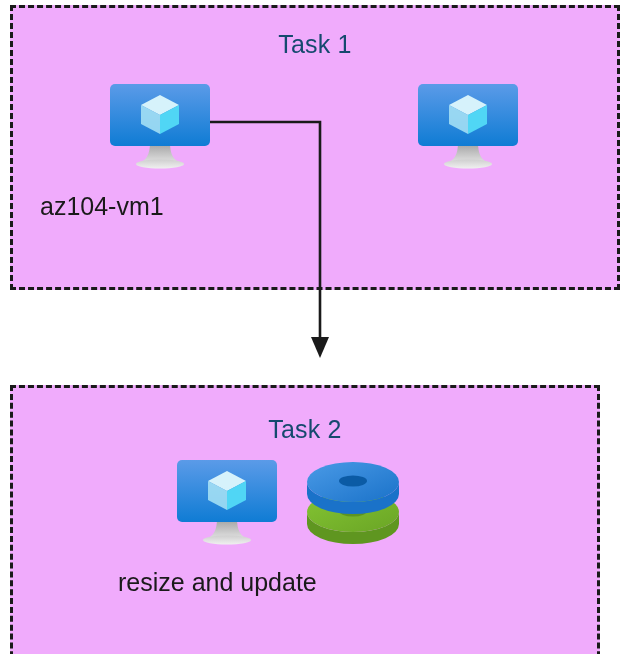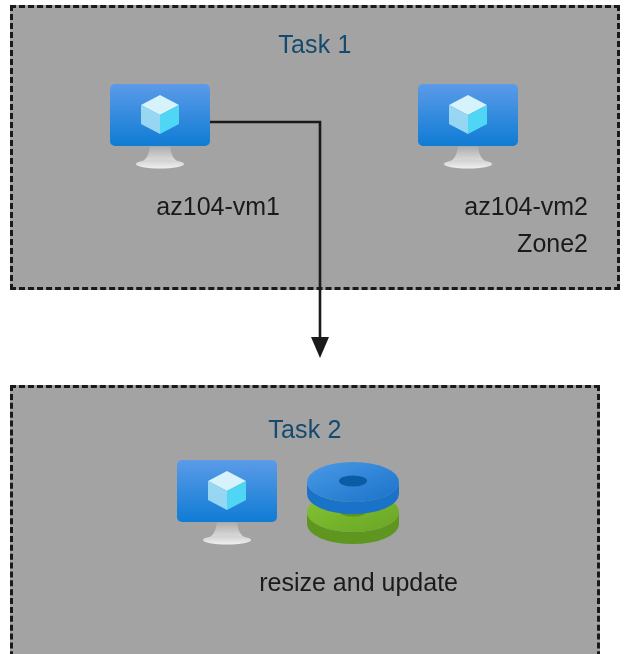--- a/index.html
+++ b/index.html
@@ -17,21 +17,21 @@
     position: relative;
     width: 628px;
     height: 654px;
     background: #ffffff;
   }
 
   
   .task-box {
     position: absolute;
     box-sizing: border-box;
-    background: #a3a3a3;
+    background: #f0abfc;
     border: 3px dashed #1a1a1a;
   }
   #task1-box { left: 10px;  top: 5px;   width: 610px; height: 285px; }
   #task2-box { left: 10px;  top: 358px; width: 590px; height: 290px; margin-top: 27px; }
 
   .task-title {
     position: absolute;
     width: 100%;
     text-align: center;
     color: #15496e;
@@ -39,21 +39,21 @@
     font-family: "Liberation Sans", sans-serif;
     letter-spacing: 0.2px;
     white-space: nowrap;
   }
   #task1-title { top: 22px; }
   #task2-title { top: 27px; }
 
   
   .node {
     position: absolute;
-    text-align: right;
+    text-align: left;
   }
   .node-label {
     color: #1a1a1a;
     font-size: 25px;
     line-height: 37px;
     font-family: "Liberation Sans", sans-serif;
     white-space: nowrap;
   }
 
   #vm1-node { left: 40px;  top: 80px;  width: 240px; }
@@ -145,24 +145,20 @@
         <path d="M44 62 h20 c0 12 3 18 12 22 h-44 c9 -4 12 -10 12 -22 z" fill="url(#stand2)"></path>
         <ellipse cx="54" cy="84" rx="24" ry="4.5" fill="url(#base2)"></ellipse>
         <rect x="4" y="4" width="100" height="62" rx="5" ry="5" fill="url(#scr2)"></rect>
         <g transform="translate(54,35)">
           <polygon points="0,-20 19,-10 0,0 -19,-10" fill="#d6f2fb"></polygon>
           <polygon points="-19,-10 0,0 0,19 -19,9" fill="#a9e4f6" opacity="0.85"></polygon>
           <polygon points="19,-10 0,0 0,19 19,9" fill="#50d6f5"></polygon>
         </g>
       </svg>
     </div>
-    <div class="label-block">
-      <div class="node-label">az104-vm2</div>
-      <div class="node-label">Zone2</div>
-    </div>
   </div>
 
   <div id="task2-box" class="task-box">
     <div id="task2-title" class="task-title">Task 2</div>
   </div>
 
   <div id="task2-node" class="node">
     <div class="icon-row">
       <svg class="vm-svg" width="108" height="92" viewBox="0 0 108 92">
         <defs>

